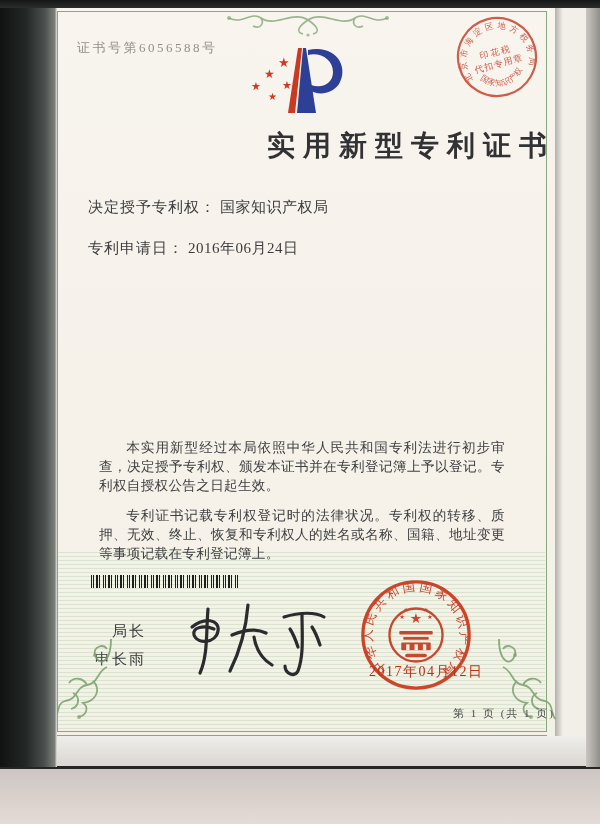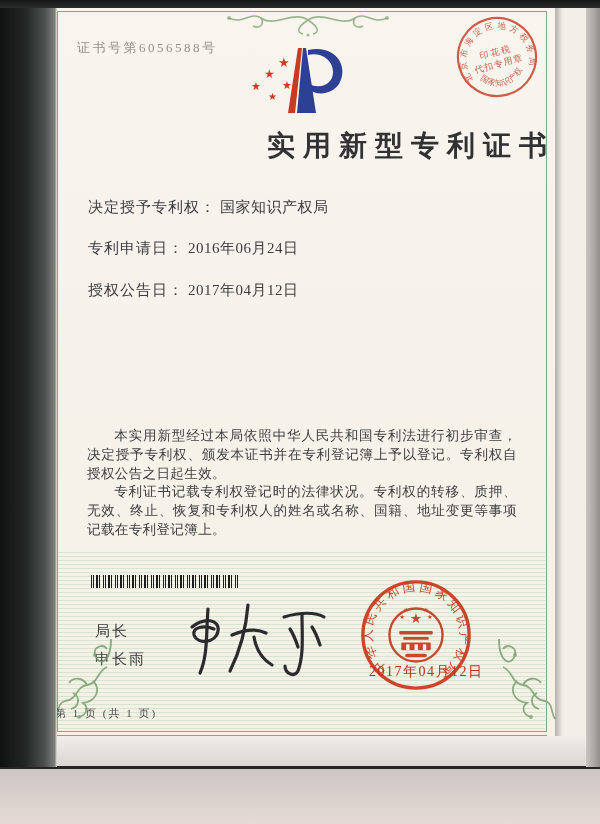--- a/index.html
+++ b/index.html
@@ -24,28 +24,28 @@
     background:repeating-linear-gradient(180deg,rgba(125,172,125,.22) 0 1px,rgba(125,172,125,0) 1px 4px);}
   .cert-number{position:absolute;left:22px;top:32px;font-size:13px;color:#92908a;letter-spacing:2.5px;}
   .title{position:absolute;left:0;top:120px;width:100%;text-align:right;font-size:28px;letter-spacing:8px;
     font-weight:600;color:#323235;}
   .fields{position:absolute;left:33px;top:187px;width:440px;}
   .field-row{height:26px;line-height:26px;margin-bottom:15.4px;font-size:15px;color:#3c3c3e;white-space:nowrap;}
   .field-row .lab{letter-spacing:1px;}
   .field-row .val{margin-left:4px;letter-spacing:.5px;}
   .bodytext{position:absolute;left:32px;top:420px;width:430px;font-size:13.6px;line-height:18.8px;
     color:#3e3e40;text-align:justify;letter-spacing:.3px;}
-  .bodytext p{margin:0;text-indent:2em;}
+  .bodytext p{margin:12px;text-indent:2em;}
   .barcode{position:absolute;left:36px;top:568px;width:148px;height:13px;
     background:repeating-linear-gradient(90deg,#1e1e1e 0 1px,transparent 1px 2px,#1e1e1e 2px 3px,transparent 3px 5px,#1e1e1e 5px 7px,transparent 7px 8px,#1e1e1e 8px 9px,transparent 9px 12px);}
-  .signer{position:absolute;left:40px;top:610px;font-size:15px;color:#3a3a3c;line-height:28px;letter-spacing:2px;}
+  .signer{position:absolute;left:40px;top:610px;font-size:15px;color:#3a3a3c;line-height:28px;letter-spacing:2px;text-align:right;}
   .signature-svg{position:absolute;left:115px;top:586px;z-index:6;}
   .seal{position:absolute;left:302px;top:569px;opacity:.92;z-index:5;}
   .seal-date{position:absolute;left:314px;top:656px;font-size:14px;color:#bd2f15;letter-spacing:1.5px;z-index:7;}
-  .footer{position:absolute;left:0;top:699px;width:100%;text-align:left;font-size:11px;color:#4b4b4d;letter-spacing:2px;}
+  .footer{position:absolute;left:0;top:699px;width:100%;text-align:right;font-size:11px;color:#4b4b4d;letter-spacing:2px;}
   .tax-stamp{position:absolute;left:400px;top:8px;transform:rotate(-15deg);opacity:.85;z-index:6;}
   .flourish{position:absolute;left:158px;top:0px;}
   .corner-l{position:absolute;left:-2px;top:630px;}
   .corner-r{position:absolute;left:440px;top:630px;transform:scaleX(-1);}
   .logo{position:absolute;left:190px;top:25px;}
 </style>
 </head>
 <body>
 
 <div class="abs band-white"></div>
@@ -113,23 +113,20 @@
   </svg>
 
   <div class="title">实用新型专利证书</div>
 
   <div class="fields">
     <div class="field-row">
       <span class="lab">决定授予专利权：</span><span class="val">国家知识产权局</span>
     </div>
     <div class="field-row">
       <span class="lab">专利申请日：</span><span class="val">2016年06月24日</span>
-    </div>
-    <div class="field-row">
-      <span class="lab">授权公告日：</span><span class="val">2017年04月12日</span>
     </div>
   </div>
 
   <div class="bodytext">
     <p>本实用新型经过本局依照中华人民共和国专利法进行初步审查，决定授予专利权、颁发本证书并在专利登记簿上予以登记。专利权自授权公告之日起生效。</p>
     <p>专利证书记载专利权登记时的法律状况。专利权的转移、质押、无效、终止、恢复和专利权人的姓名或名称、国籍、地址变更等事项记载在专利登记簿上。</p>
   </div>
 
   <div class="barcode"></div>
 

